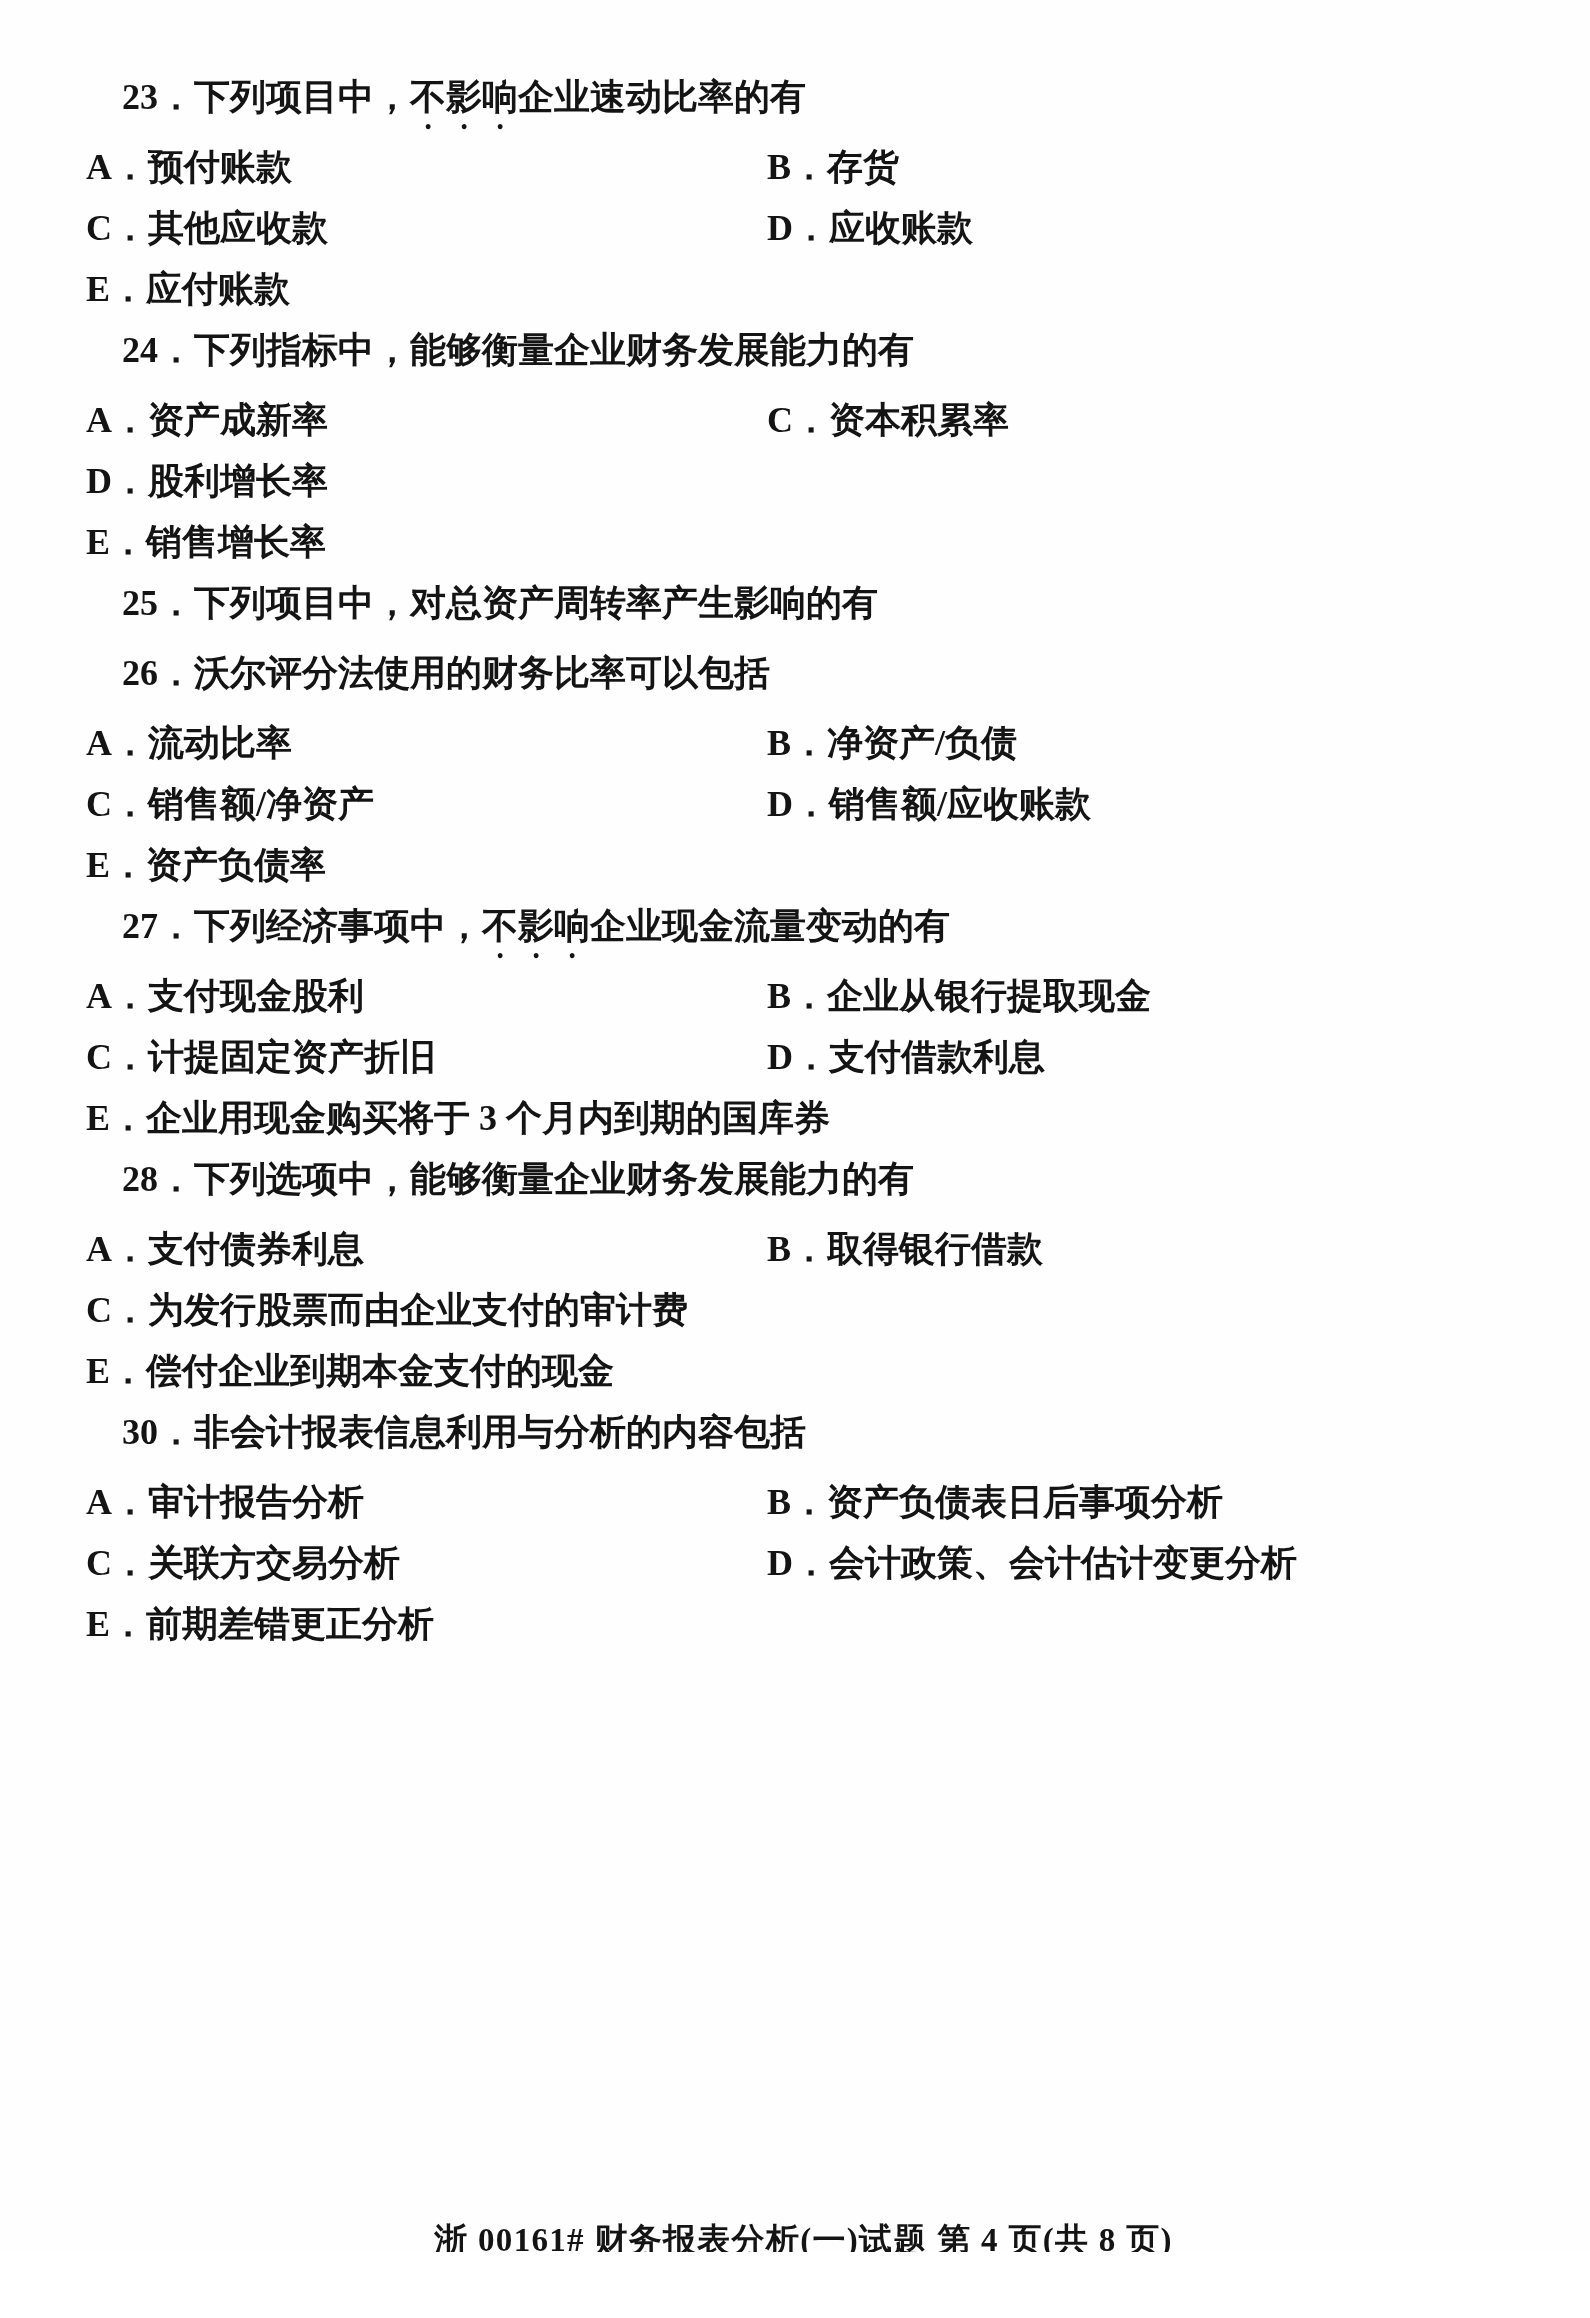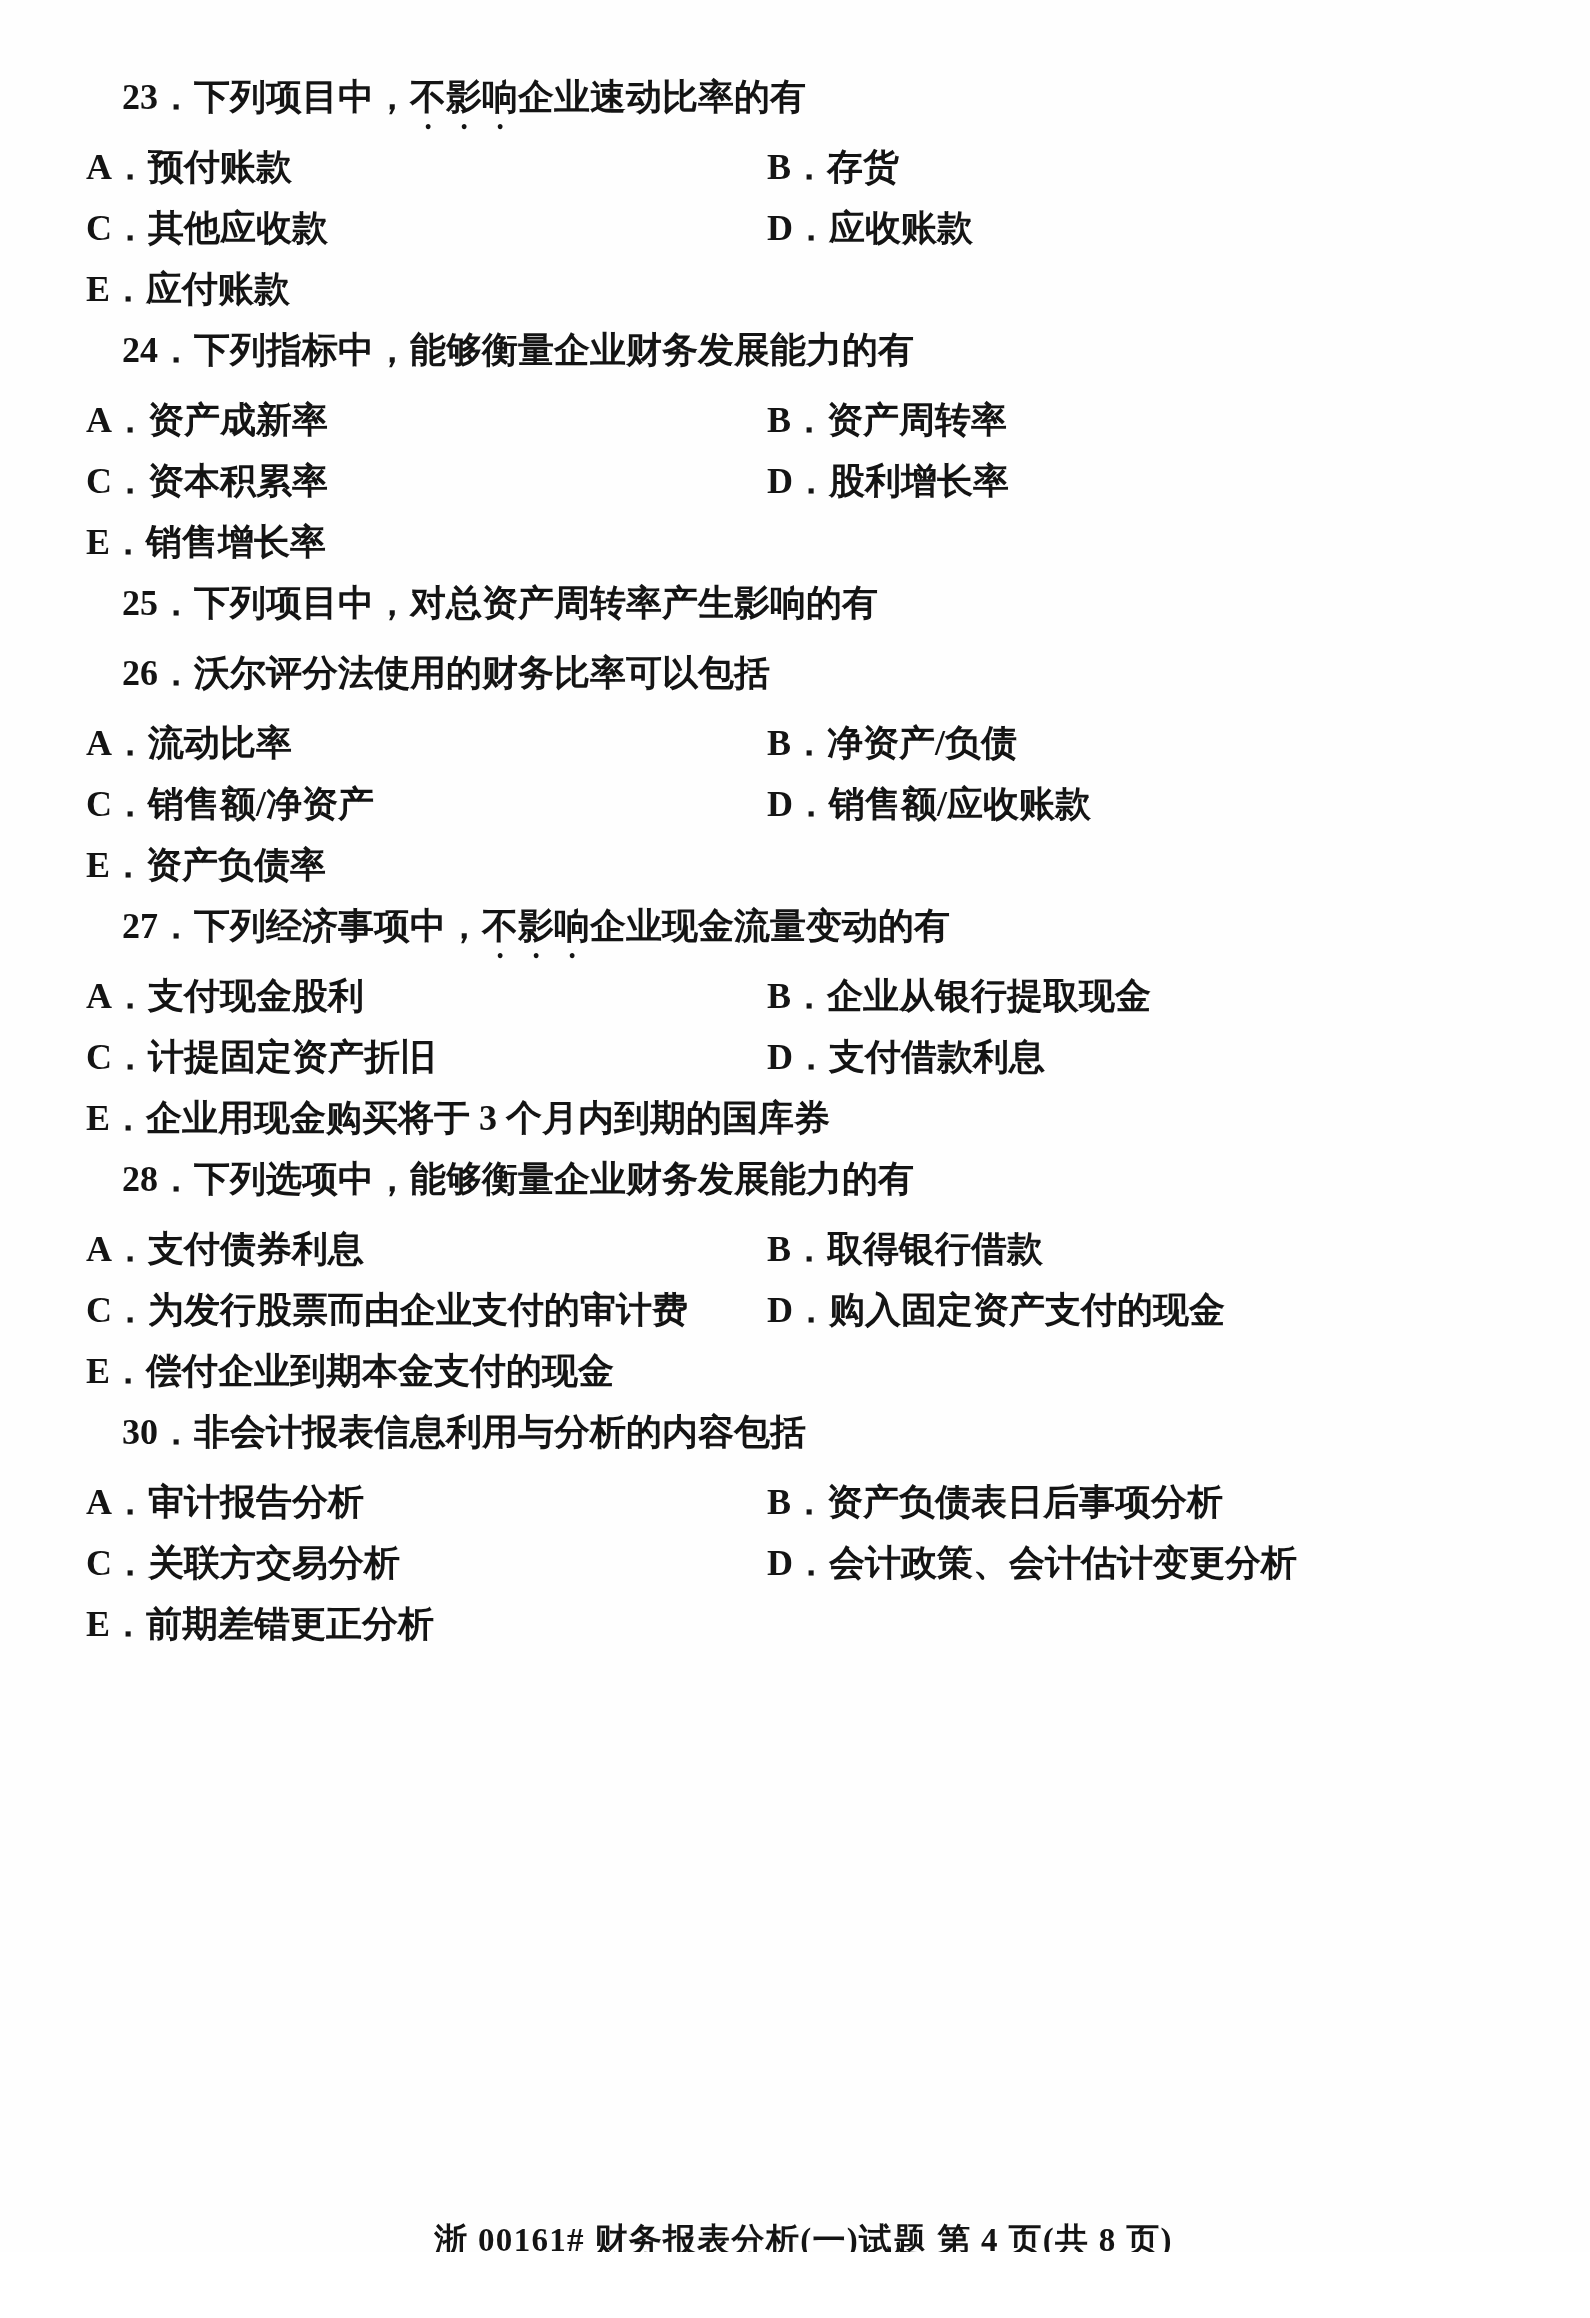--- a/index.html
+++ b/index.html
@@ -62,21 +62,20 @@
         <div class="opt">C．其他应收款</div>
         <div class="opt">D．应收账款</div>
         <div class="opt full">E．应付账款</div>
       </div>
     </div>
 
     <div>
       <div class="stem"><span>24．</span><span>下列指标中，能够衡量企业财务发展能力的有</span><span class="emph"></span><span></span></div>
       <div class="opts">
         <div class="opt">A．资产成新率</div>
-        <div class="opt">B．资产周转率</div>
         <div class="opt">C．资本积累率</div>
         <div class="opt">D．股利增长率</div>
         <div class="opt full">E．销售增长率</div>
       </div>
     </div>
 
     <div>
       <div class="stem"><span>25．</span><span>下列项目中，对总资产周转率产生影响的有</span><span class="emph"></span><span></span></div>
     </div>
 
@@ -101,21 +100,20 @@
         <div class="opt full">E．企业用现金购买将于 3 个月内到期的国库券</div>
       </div>
     </div>
 
     <div>
       <div class="stem"><span>28．</span><span>下列选项中，能够衡量企业财务发展能力的有</span><span class="emph"></span><span></span></div>
       <div class="opts">
         <div class="opt">A．支付债券利息</div>
         <div class="opt">B．取得银行借款</div>
         <div class="opt">C．为发行股票而由企业支付的审计费</div>
-        <div class="opt">D．购入固定资产支付的现金</div>
         <div class="opt full">E．偿付企业到期本金支付的现金</div>
       </div>
     </div>
 
 
     <div>
       <div class="stem"><span>30．</span><span>非会计报表信息利用与分析的内容包括</span><span class="emph"></span><span></span></div>
       <div class="opts">
         <div class="opt">A．审计报告分析</div>
         <div class="opt">B．资产负债表日后事项分析</div>

